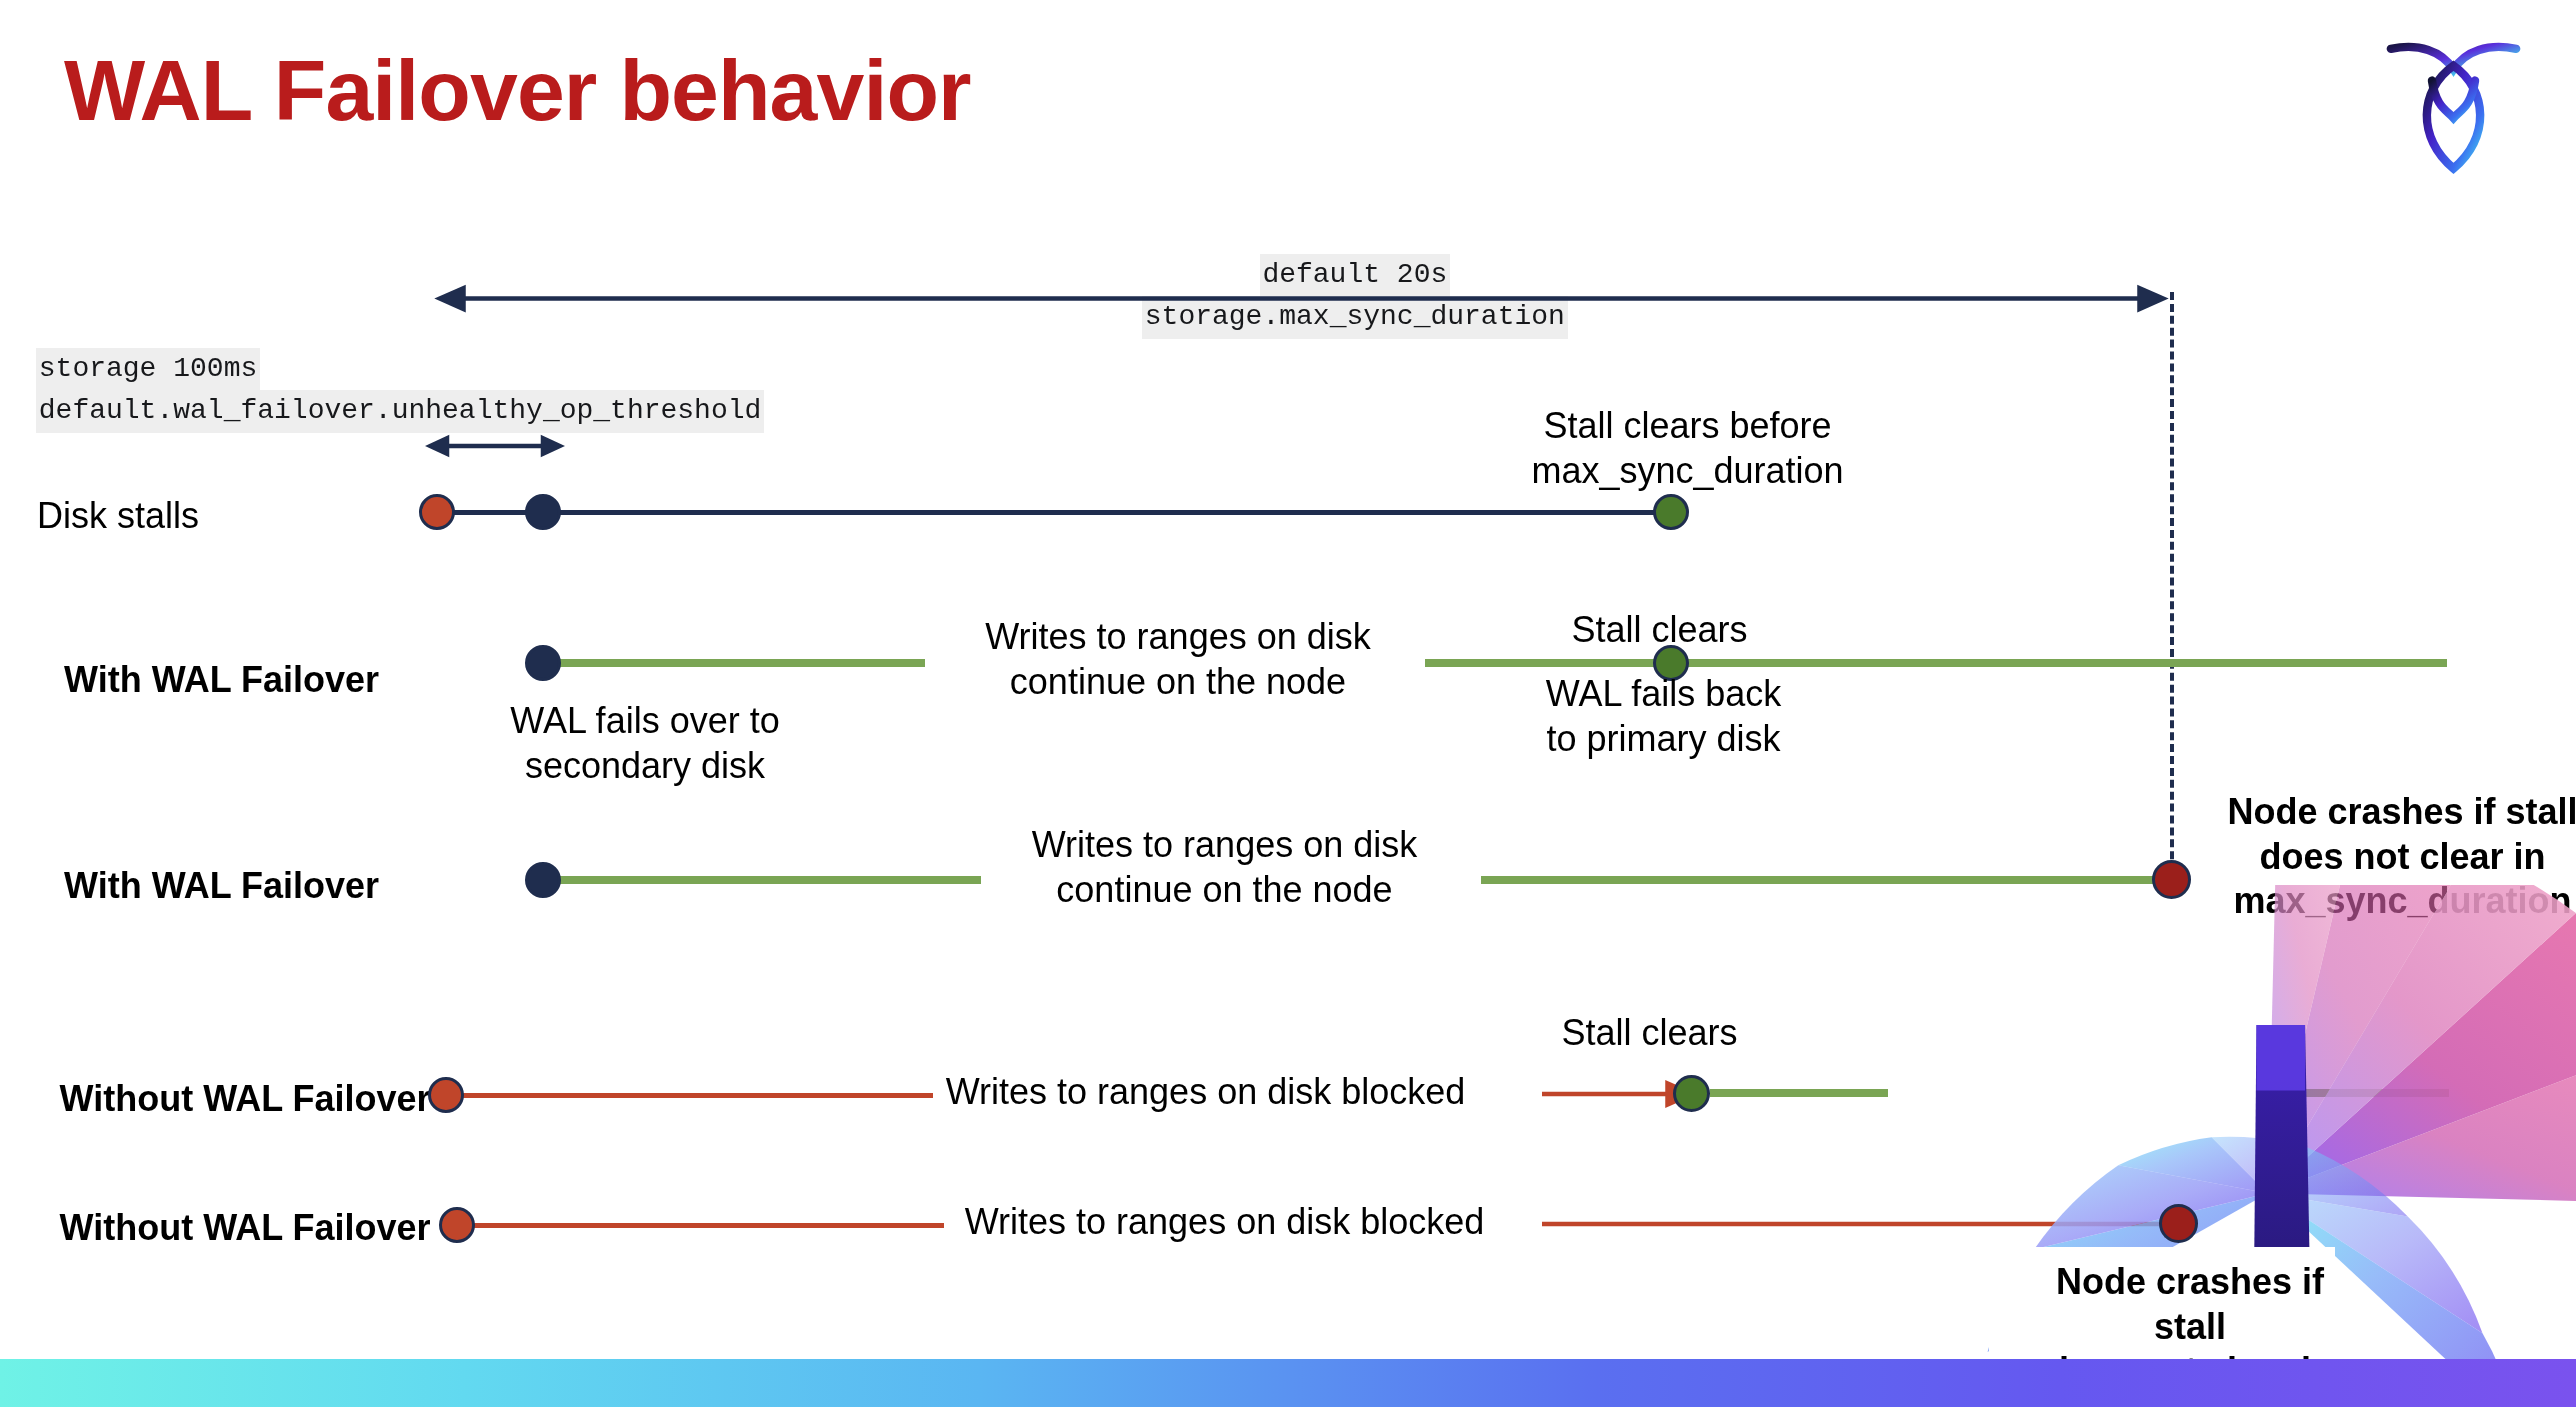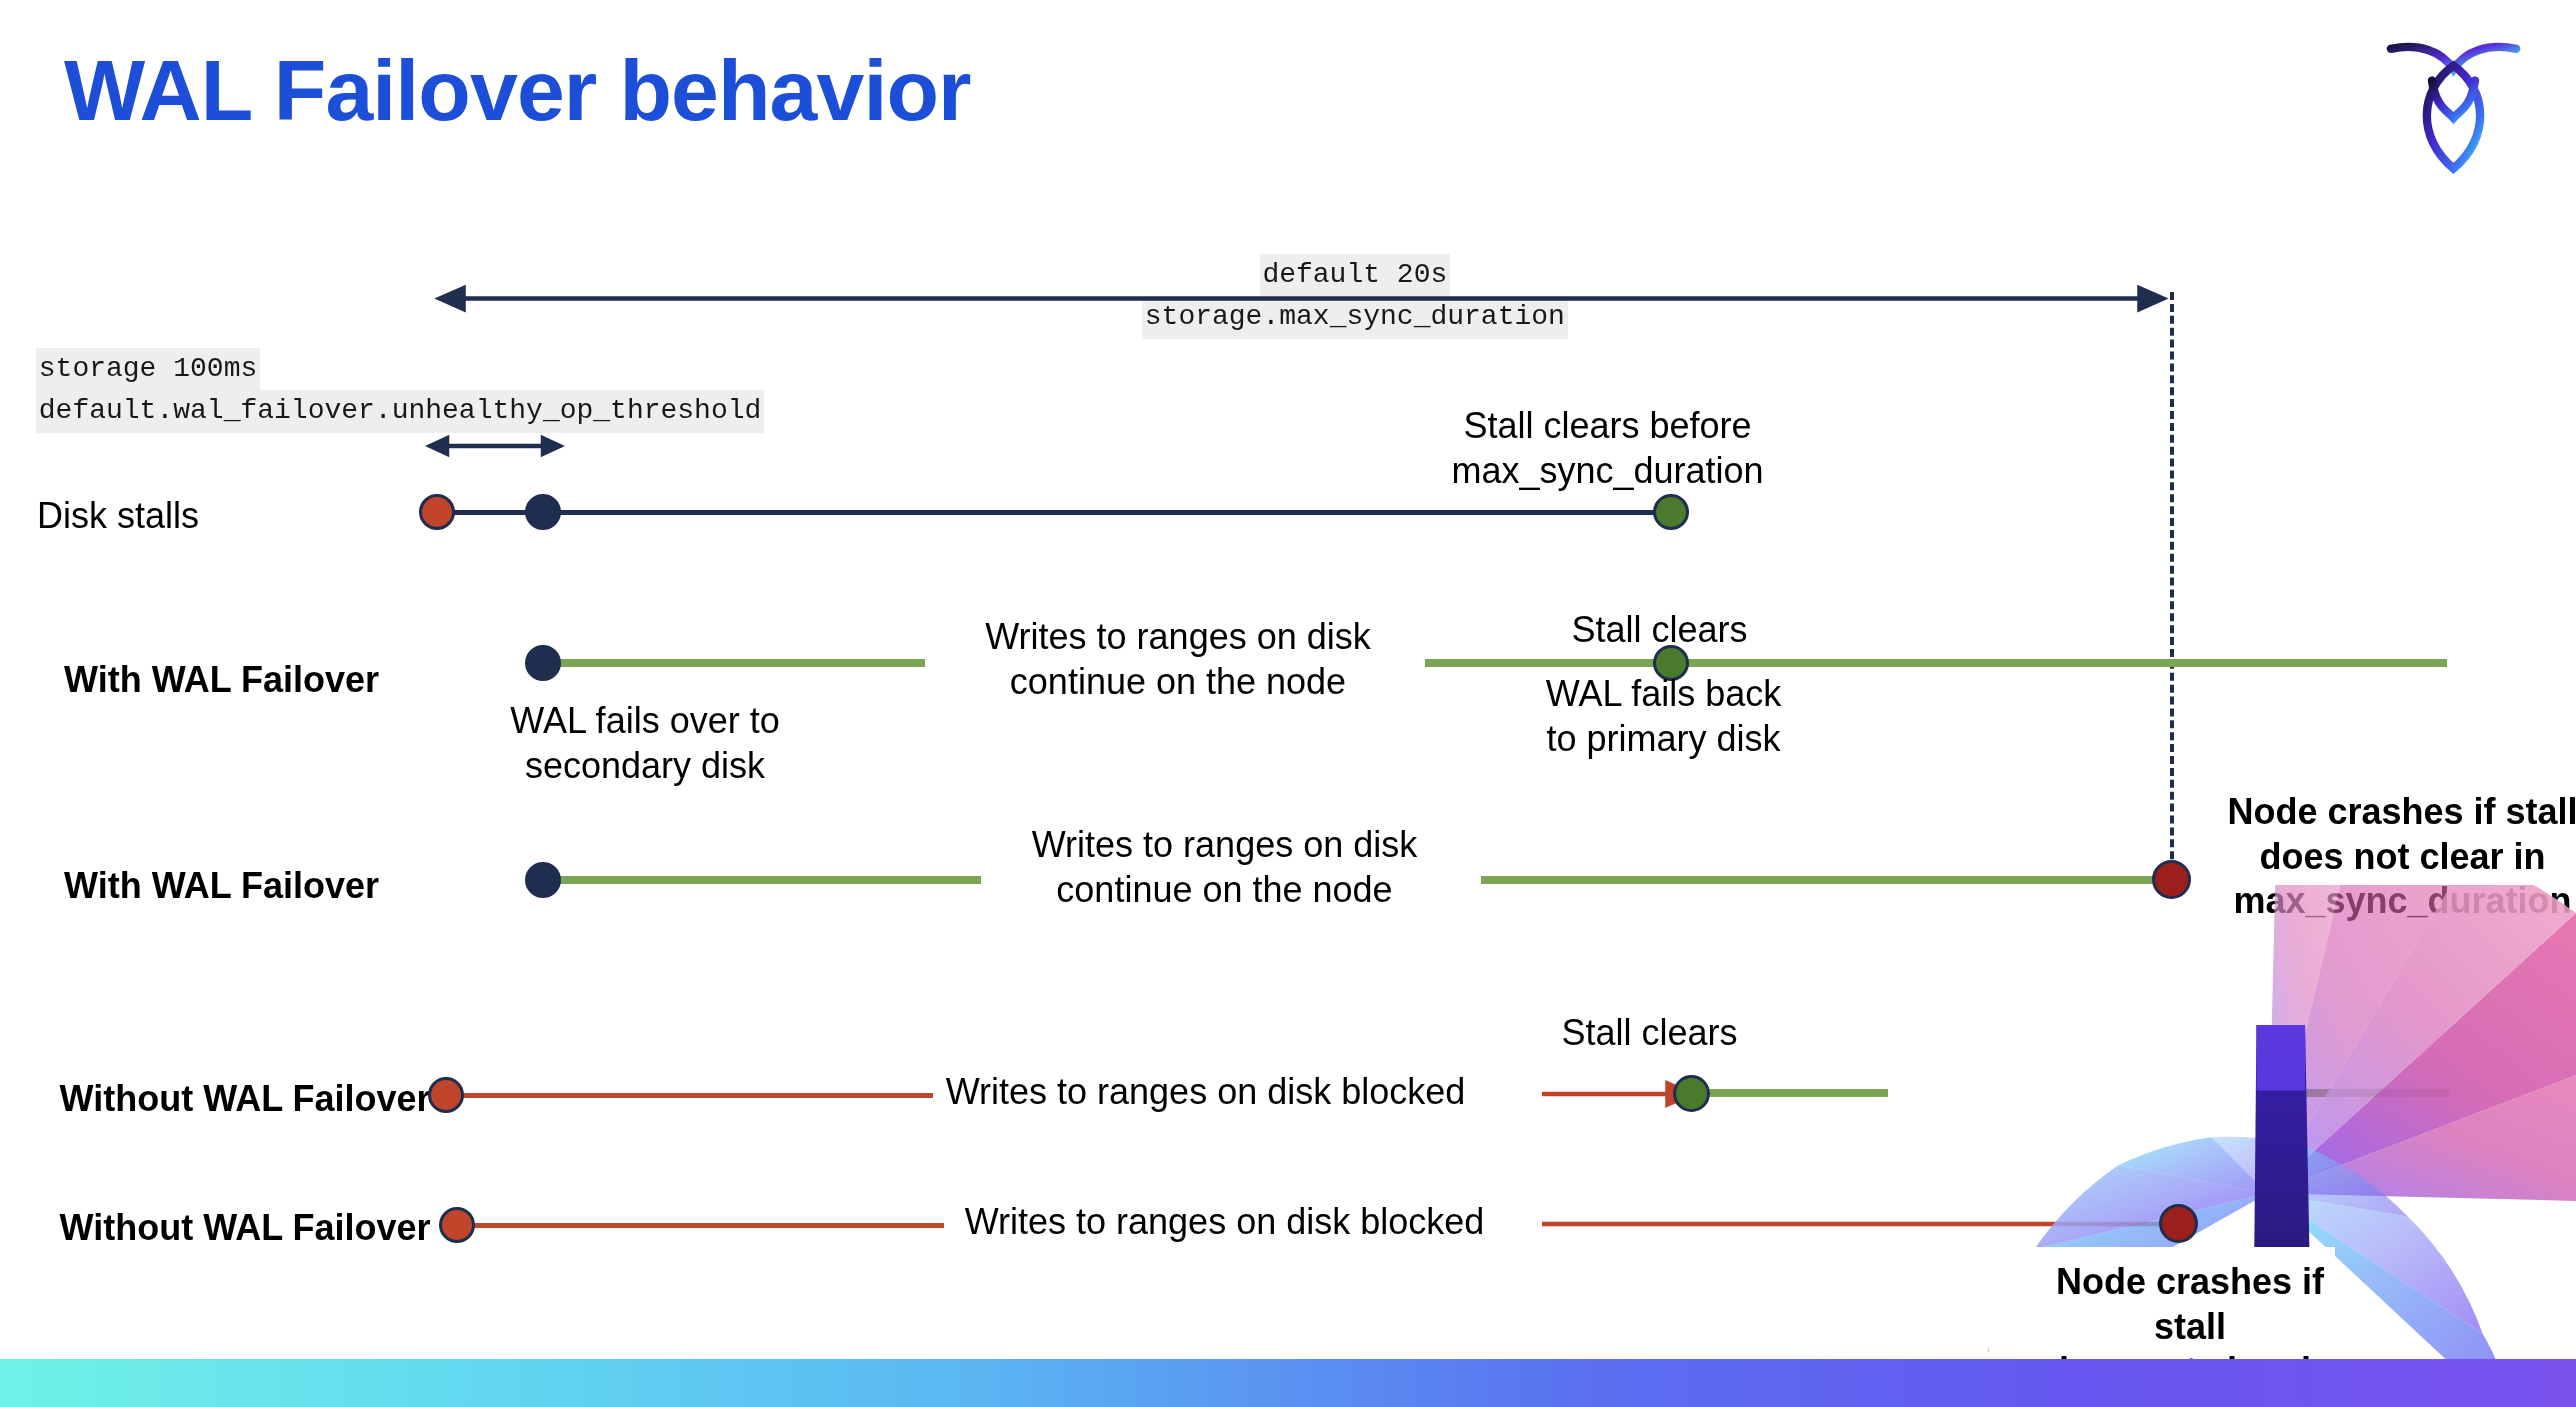--- a/index.html
+++ b/index.html
@@ -7,21 +7,21 @@
     width:2576px;height:1408px;position:relative;overflow:hidden;
     font-family:"Liberation Sans","DejaVu Sans",sans-serif;
     color:#000000;
   }
   .stage{position:absolute;left:0;top:0;width:2576px;height:1408px;overflow:hidden;background:#fff;}
 
   
   .title{
     position:absolute;left:64px;top:45px;
     font-size:86px;font-weight:bold;letter-spacing:-0.9px;
-    line-height:1.05;color:#1d4ed8;white-space:nowrap;
+    line-height:1.05;color:#b91c1c;white-space:nowrap;
   }
 
   
   .logo{position:absolute;left:2374px;top:28px;width:159px;height:150px;}
 
   
   .code{
     position:absolute;
     font-family:"Liberation Mono","DejaVu Sans Mono",monospace;
     font-size:28px;line-height:1.45;color:#17181b;white-space:nowrap;
@@ -112,21 +112,21 @@
   <svg class="arrow" style="left:425px;top:430px;" width="140" height="32" viewBox="0 0 150 34">
     <line x1="22" y1="17" x2="128" y2="17" stroke="#1f2d4e" stroke-width="5"></line>
     <polygon points="0,17 26,5 26,29" fill="#1f2d4e"></polygon>
     <polygon points="150,17 124,5 124,29" fill="#1f2d4e"></polygon>
   </svg>
 
   <div class="vdash" style="left:2170px;top:292px;height:591px;"></div>
 
   <div class="lbl r" style="left:37px;top:494px;width:355px;">Disk stalls</div>
 
-  <div class="lbl c" style="left:1411px;top:404px;width:393px;">Stall clears before
+  <div class="lbl c" style="left:1491px;top:404px;width:393px;">Stall clears before
 max_sync_duration</div>
 
   <div class="hline" style="left:439px;top:510px;width:1236px;"></div>
   <div class="dot orange" style="left:419px;top:494px;width:36px;height:36px;"></div>
   <div class="dot navy" style="left:525px;top:494px;width:36px;height:36px;"></div>
   <div class="dot green" style="left:1653px;top:494px;width:36px;height:36px;"></div>
 
   <div class="lbl l" style="left:20.6px;top:658px;width:402px;">With WAL Failover</div>
 
   <div class="gline" style="left:542px;top:659px;width:383px;"></div>

